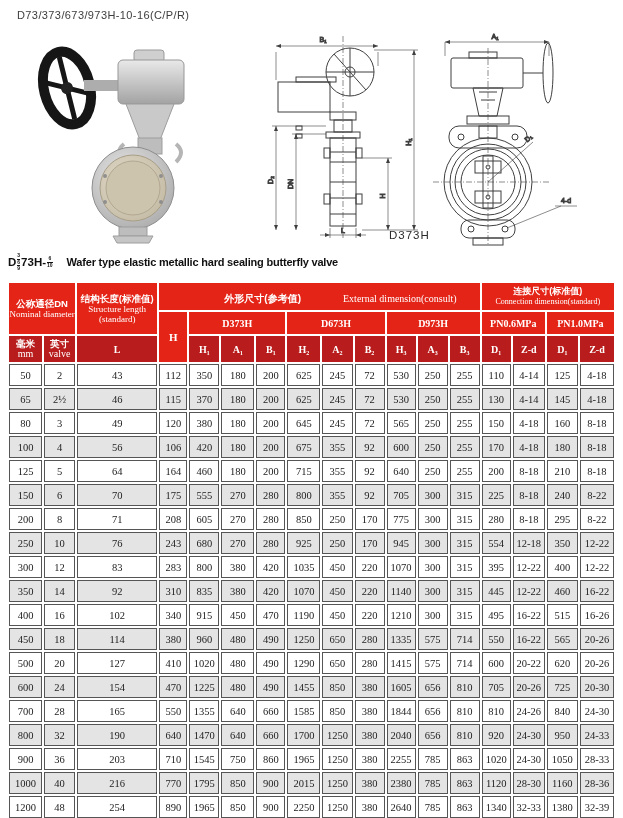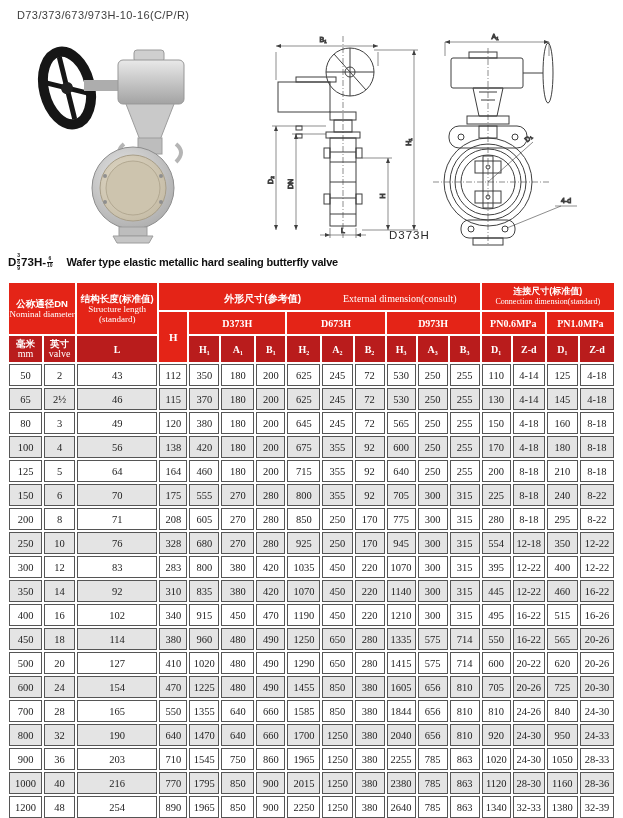--- a/index.html
+++ b/index.html
@@ -361,21 +361,21 @@
         <td>255</td>
         <td>150</td>
         <td>4-18</td>
         <td>160</td>
         <td>8-18</td>
       </tr>
       <tr>
         <td>100</td>
         <td>4</td>
         <td>56</td>
-        <td>138</td>
+        <td>106</td>
         <td>420</td>
         <td>180</td>
         <td>200</td>
         <td>675</td>
         <td>355</td>
         <td>92</td>
         <td>600</td>
         <td>250</td>
         <td>255</td>
         <td>170</td>
@@ -437,21 +437,21 @@
         <td>315</td>
         <td>280</td>
         <td>8-18</td>
         <td>295</td>
         <td>8-22</td>
       </tr>
       <tr>
         <td>250</td>
         <td>10</td>
         <td>76</td>
-        <td>328</td>
+        <td>243</td>
         <td>680</td>
         <td>270</td>
         <td>280</td>
         <td>925</td>
         <td>250</td>
         <td>170</td>
         <td>945</td>
         <td>300</td>
         <td>315</td>
         <td>554</td>

